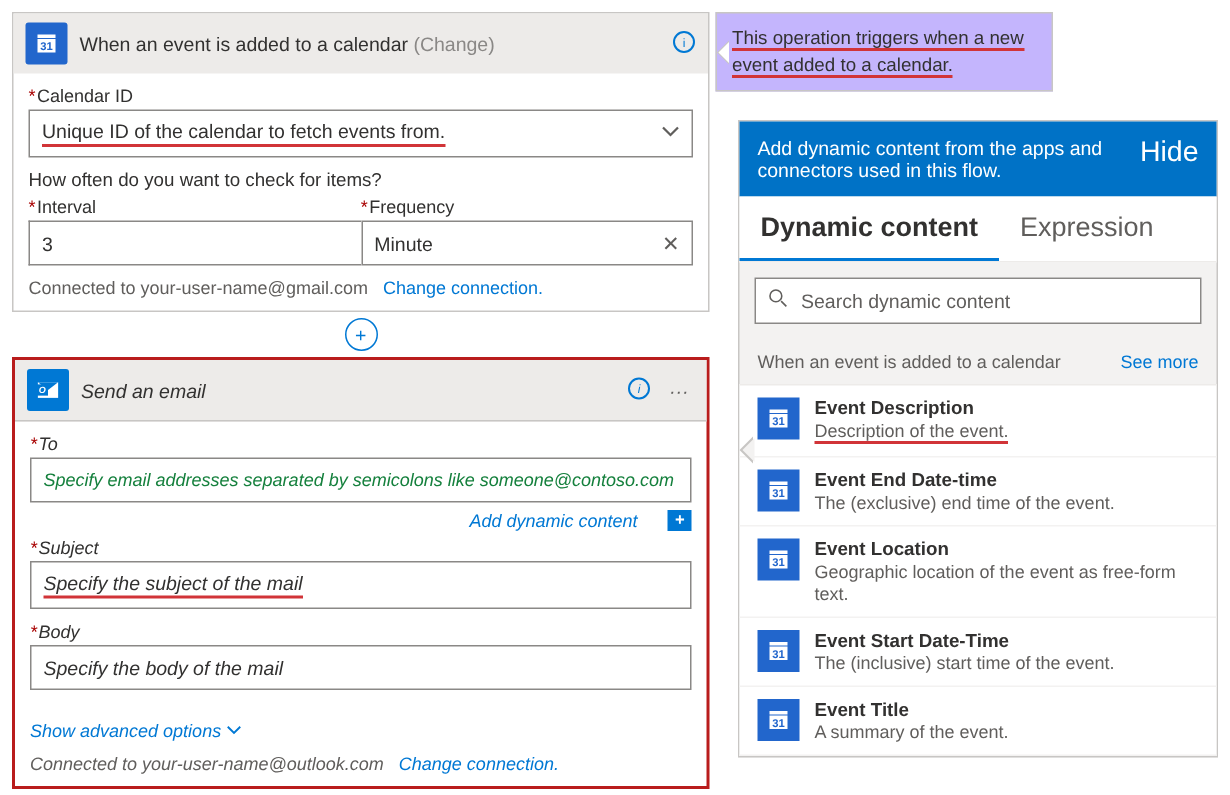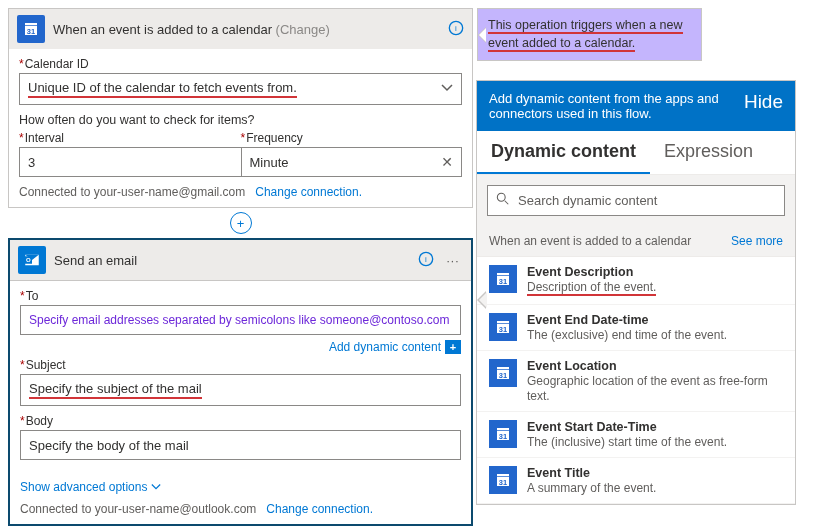--- a/index.html
+++ b/index.html
@@ -24,31 +24,31 @@
     .chev svg { width: 12px; height: 12px; }
     .xmark { font-size: 14px; color: #605e5c; }
     .two-col { display: flex; gap: 0; }
     .two-col > div { flex: 1; }
     .two-col .field { border-right: none; }
     .two-col > div:last-child .field { border-right: 1px solid #8a8886; }
     .connected { font-size: 12px; color: #605e5c; margin-top: 8px; display: flex; flex-wrap: wrap; align-items: flex-end; gap: 16px 10px; }
     .link { color: #0078d4; cursor: pointer; }
     .add-btn { display: inline-flex; align-items: center; justify-content: center; margin: 4px auto; }
     .add-circle { width: 22px; height: 22px; border: 1px solid #0078d4; border-radius: 50%; display: flex; align-items: center; justify-content: center; color: #0078d4; background: #fff; }
-    .email-card { border: 2px solid #0c4a6e; }
+    .email-card { border: 2px solid #b91c1c; font-style: italic; }
     .email-card .card-header { border-bottom: 1px solid #c8c6c4; }
     .add-dyn { text-align: right; padding: 4px 0; }
-    .add-dyn .link { display: inline-flex; align-items: center; gap: 4px; font-size: 12px; }
+    .add-dyn .link { display: inline-flex; align-items: center; gap: 20px; font-size: 12px; }
     .plus-box { width: 16px; height: 14px; background: #0078d4; color: #fff; display: inline-flex; align-items: center; justify-content: center; font-size: 11px; font-weight: bold; }
     .adv-link { color: #0078d4; font-size: 12px; display: inline-flex; align-items: center; gap: 4px; margin-top: 20px; cursor: pointer; }
     .tooltip { position: absolute; left: 477px; top: 8px; width: 225px; border: 1px solid #c8c6c4; background: #c4b5fd; padding: 8px 10px; font-size: 12.5px; line-height: 1.4; }
     .tooltip::before { content: ""; position: absolute; left: -8px; top: 18px; border: 8px solid transparent; border-right-color: #c8c6c4; }
     .tooltip::after { content: ""; position: absolute; left: -6px; top: 19px; border: 7px solid transparent; border-right-color: #fff; }
     .tooltip .txt { border-bottom: 2px solid #d13438; }
-    .right-panel { position: absolute; right: 24px; top: 80px; width: 320px; border: 1px solid #c8c6c4; background: #f3f2f1; }
+    .right-panel { position: absolute; right: 8px; top: 80px; width: 320px; border: 1px solid #c8c6c4; background: #f3f2f1; }
     .rp-header { background: #0072c6; color: #fff; padding: 10px 12px; display: flex; justify-content: space-between; align-items: flex-start; }
     .rp-header .htxt { font-size: 13px; max-width: 250px; }
     .hide-link { cursor: pointer; font-size: 19px; }
     .tabs { display: flex; background: #fff; border-bottom: 1px solid #edebe9; }
     .tab { padding: 10px 14px; font-size: 18px; color: #605e5c; cursor: pointer; }
     .tab.active { color: #323130; font-weight: 600; border-bottom: 2px solid #0078d4; }
     .search-box { margin: 10px; background: #fff; border: 1px solid #8a8886; display: flex; align-items: center; padding: 6px 8px; gap: 8px; }
     .search-box svg { width: 14px; height: 14px; }
     .dc-section { padding: 8px 12px; font-size: 12px; color: #605e5c; display: flex; justify-content: space-between; align-items: center; }
     .see-more { color: #0078d4; cursor: pointer; }
@@ -151,21 +151,21 @@
           </svg>
       </span>
       <span class="dots">···</span>
     </div>
     <div class="card-body">
       <div class="label-row">
           <span class="req">*</span>
           <span>To</span>
         </div>
       <div class="field field-plain">
-        <span class="placeholder" style="color:#6d28d9;font-size:12px">Specify email addresses separated by semicolons like someone@contoso.com</span>
+        <span class="placeholder" style="color:#15803d;font-size:12px">Specify email addresses separated by semicolons like someone@contoso.com</span>
       </div>
       <div class="add-dyn"><span class="link">
             <span>Add dynamic content</span> 
             <span class="plus-box">+</span>
           </span></div>
       <div class="label-row">
           <span class="req">*</span>
           <span>Subject</span>
         </div>
       <div class="field field-sub">

